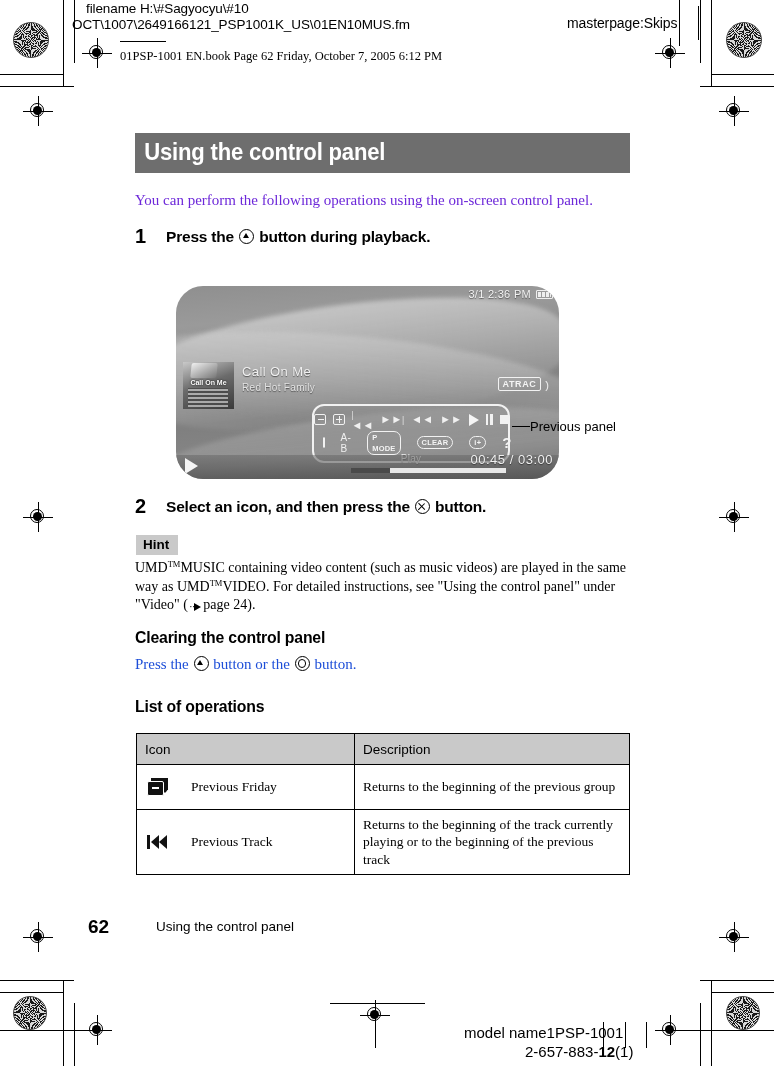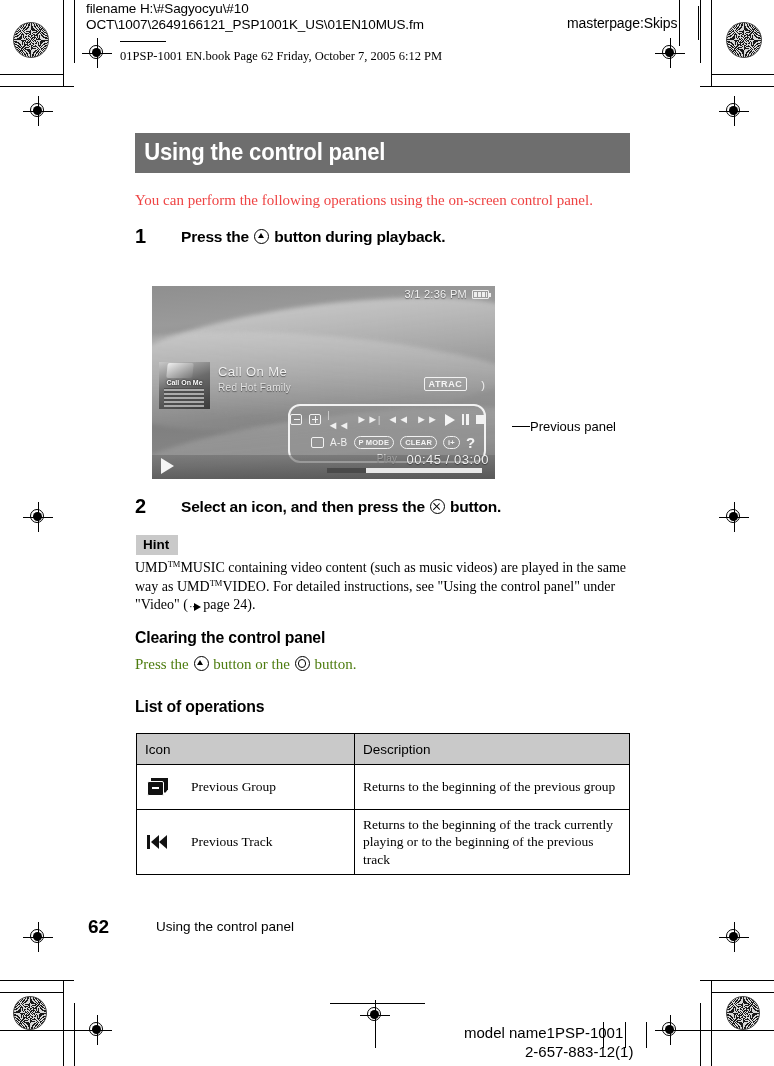--- a/index.html
+++ b/index.html
@@ -35,21 +35,21 @@
     border:1px solid #444;box-sizing:border-box;
   }
   .starburst.sm{width:34px;height:34px;}
 
   
   .slug{
     position:absolute;font-family:"Liberation Sans", sans-serif;
     font-size:13.5px;color:#000;white-space:nowrap;letter-spacing:-0.1px;
   }
   .slug-filename{left:86px;top:1px;}
-  .slug-oct{left:86px;top:17px;}
+  .slug-oct{left:72px;top:17px;}
   .slug-master{left:567px;top:15px;font-size:14px;}
   .slug-book{
     position:absolute;left:120px;top:49px;
     font-family:"Liberation Serif", serif;font-size:12.5px;color:#000;white-space:nowrap;
   }
 
   
   .page{position:absolute;left:0;top:0;width:774px;height:1066px;}
 
   .title-bar{
@@ -60,32 +60,32 @@
     display:block;color:#fff;
     font-family:"Liberation Sans", sans-serif;
     font-weight:bold;font-size:24px;
     letter-spacing:-0.2px;
     padding:5px 0 0 10px;
     transform:scaleX(0.92);transform-origin:left center;
   }
 
   .intro{
     position:absolute;left:135px;top:190px;width:500px;
-    font-size:15px;line-height:1.35;color:#ef4444;
+    font-size:15px;line-height:1.35;color:#6d28d9;
   }
 
   
   .step{position:absolute;left:135px;width:500px;}
   .step .num{
     position:absolute;left:0;top:-3px;
     font-family:"Liberation Sans", sans-serif;
     font-weight:bold;font-size:20px;color:#000;
   }
   .step .head{
-    margin-left:46px;
+    margin-left:31px;
     font-family:"Liberation Sans", sans-serif;
     font-weight:bold;font-size:15.5px;color:#000;
     letter-spacing:-0.2px;
   }
   .step .sub{
     margin-left:31px;margin-top:3px;
     font-family:"Liberation Serif", serif;font-size:14.5px;color:#000;
   }
   #step1{top:228px;}
   #step2{top:498px;}
@@ -105,23 +105,24 @@
   }
   .psbtn.cross i::before{transform:rotate(45deg);}
   .psbtn.cross i::after{transform:rotate(-45deg);}
   .psbtn.circ i{
     position:absolute;left:2.4px;top:2.4px;width:6.2px;height:6.2px;
     border:1.3px solid #000;border-radius:50%;
   }
 
   
   .shot{
-    position:absolute;left:152px;top:286px;width:343px;height:193px;
+    position:absolute;left:176px;top:286px;width:383px;height:193px;
     overflow:hidden;
     background:linear-gradient(175deg,#8f8f8f 0%,#9a9a9a 18%,#8a8a8a 40%,#7f7f7f 62%,#878787 82%,#6f6f6f 100%);
+    border-radius:27px;
   }
   .shot .wave1{
     position:absolute;left:-40px;top:18px;width:430px;height:120px;
     border-radius:50%/40%;
     background:linear-gradient(180deg,rgba(230,230,230,0.55),rgba(255,255,255,0.02));
     transform:rotate(-7deg);filter:blur(2px);
   }
   .shot .wave2{
     position:absolute;left:-60px;top:50px;width:470px;height:90px;
     border-radius:50%/50%;
@@ -170,38 +171,38 @@
   .trackinfo{position:absolute;left:66px;top:78px;}
   .trackinfo .t-title{
     font-family:"Liberation Sans", sans-serif;font-size:13px;color:#f0f0f0;
     letter-spacing:0.4px;text-shadow:0 1px 1px rgba(0,0,0,.5);
   }
   .trackinfo .t-artist{
     font-family:"Liberation Sans", sans-serif;font-size:10px;color:#e2e2e2;
     letter-spacing:0.3px;margin-top:3px;text-shadow:0 1px 1px rgba(0,0,0,.5);
   }
   .atrac{
-    position:absolute;right:10px;top:91px;display:flex;align-items:flex-end;gap:14px;
+    position:absolute;right:10px;top:91px;display:flex;align-items:flex-end;gap:4px;
   }
   .atrac .box{
     border:1.4px solid #f2f2f2;border-radius:2px;padding:0 4px;
     font-family:"Liberation Sans", sans-serif;font-size:9px;font-weight:bold;color:#f4f4f4;
     letter-spacing:0.6px;line-height:12px;
   }
   .atrac .paren{font-family:"Liberation Sans", sans-serif;font-size:11px;color:#f0f0f0;}
 
   .cpanel{
     position:absolute;left:136px;top:118px;width:198px;height:59px;
     border:2px solid #f2f2f2;border-radius:12px;
     background:rgba(150,150,150,0.30);
     box-sizing:border-box;
   }
   .cpanel .row{display:flex;align-items:center;justify-content:center;gap:7px;height:23px;}
   .cpanel .row.r1{margin-top:2px;}
-  .cpanel .row.r2{margin-top:0px;gap:6px;margin-left:12px;}
+  .cpanel .row.r2{margin-top:0px;gap:16px;margin-left:12px;}
   .cpanel .lbl{
     text-align:center;font-family:"Liberation Sans", sans-serif;font-size:10px;
     color:#ededed;margin-top:-1px;letter-spacing:0.3px;text-shadow:0 1px 1px rgba(0,0,0,.4);
   }
   .gicon{color:#f0f0f0;font-size:11px;line-height:1;display:inline-flex;align-items:center;}
   .boxicon{
     width:13px;height:11px;border:1.4px solid #f2f2f2;border-radius:2px;position:relative;
     box-sizing:border-box;display:inline-block;
   }
   .boxicon::after{content:"";position:absolute;left:2.5px;top:3.6px;width:6px;height:1.6px;background:#f2f2f2;}
@@ -270,21 +271,21 @@
   .subhead{
     position:absolute;left:135px;
     font-family:"Liberation Sans", sans-serif;font-weight:bold;font-size:17px;color:#000;
     letter-spacing:-0.2px;
     transform:scaleX(0.93);transform-origin:left center;
   }
   #sh-clearing{top:628px;}
   #sh-list{top:697px;}
   .subtext{
     position:absolute;left:135px;top:654px;width:500px;
-    font-size:15px;line-height:1.35;color:#4d7c0f;
+    font-size:15px;line-height:1.35;color:#1d4ed8;
   }
 
   
   .optable{
     position:absolute;left:136px;top:733px;width:494px;
     border-collapse:collapse;
     font-family:"Liberation Serif", serif;
   }
   .optable th,.optable td{border:1px solid #000;}
   .optable thead th{
@@ -333,21 +334,21 @@
     font-family:"Liberation Sans", sans-serif;font-size:13.5px;color:#000;
   }
   .model-name{
     position:absolute;left:464px;top:1024px;
     font-family:"Liberation Sans", sans-serif;font-size:15px;color:#000;white-space:nowrap;
   }
   .part-num{
     position:absolute;left:525px;top:1043px;
     font-family:"Liberation Sans", sans-serif;font-size:15px;color:#000;white-space:nowrap;
   }
-  .part-num b{font-weight:normal;}
+  .part-num b{font-weight:bold;}
 </style>
 </head>
 <body>
 
 <div class="marks">
 
   <div class="rule vline" style="left:74px;top:0;height:63px;"></div>
   <div class="rule hline" style="left:0;top:74px;width:63px;"></div>
   <div class="rule vline" style="left:63px;top:0;height:86px;"></div>
   <div class="rule hline" style="left:0;top:86px;width:74px;"></div>
@@ -579,21 +580,21 @@
     <tbody>
       <tr>
         <td class="c-icon">
           <div class="iconcell">
             <span class="gl">
               <span class="bkbox">
                   <span class="back"></span>
                   <span class="front"></span>
                 </span>
             </span>
-            <span class="nm">Previous Group</span>
+            <span class="nm">Previous Friday</span>
           </div>
         </td>
         <td class="c-desc">Returns to the beginning of the previous group</td>
       </tr>
       <tr>
         <td class="c-icon">
           <div class="iconcell">
             <span class="gl">
               <span class="prevtrack">
                   <span class="bar"></span>

